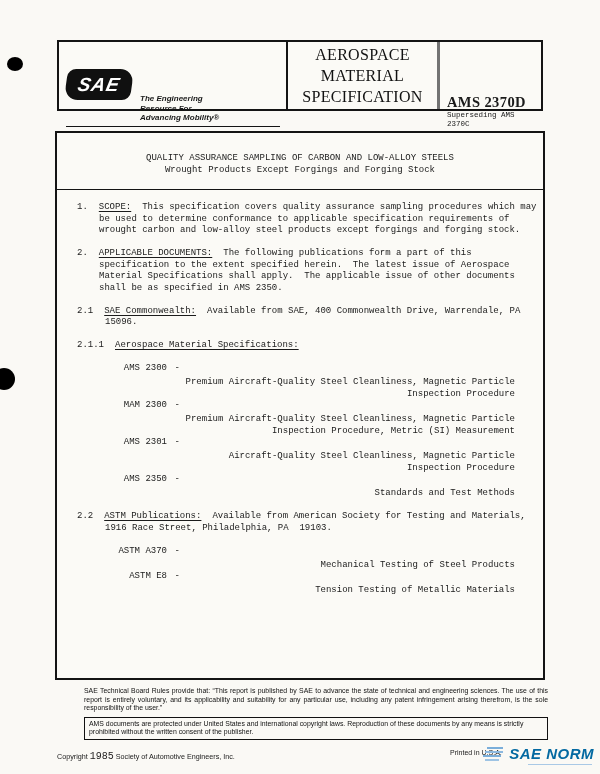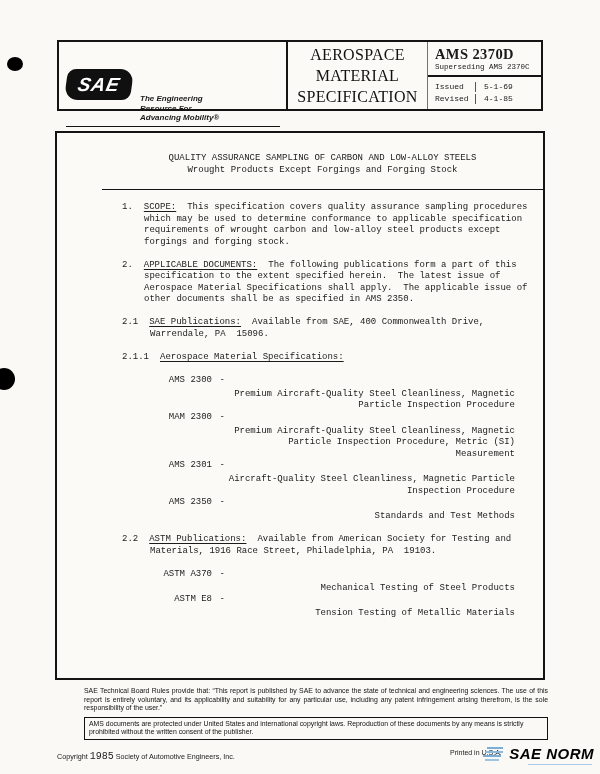--- a/index.html
+++ b/index.html
@@ -39,39 +39,39 @@
   .tagline {
     margin-left: 8px; font: italic 700 8px/9.5px "Liberation Sans", sans-serif;
     white-space: pre-line;
     margin-top: 47px;
   }
   .address {
     border-top: 1.5px solid #141414; margin-top: 3px; padding-top: 3px;
     font: 700 6.3px/7px "Liberation Sans", sans-serif; letter-spacing: 0.1px;
   }
   .hcell-mid {
-    width: 140px; border-right: 1px solid #737373;
+    width: 152px; border-right: 3px solid #737373;
     display: flex; align-items: center; justify-content: center; text-align: center;
     font: 400 16px/21px "Liberation Serif", serif; letter-spacing: 0.3px;
     white-space: pre-line; color: #111;
   }
-  .hcell-right { flex: 1; display: flex; flex-direction: column; }
+  .hcell-right { flex: 1; display: flex; flex-direction: column; margin-top: 48px; }
   .hr-top { padding: 4px 6px 3px 7px; border-bottom: 2px solid #141414; }
   .doc-number { font: 700 14.5px/16px "Liberation Serif", serif; letter-spacing: 0.4px; }
   .superseding { font: 400 7.5px/9px "Liberation Mono", monospace; margin-top: 1px; }
   .hr-bottom { flex: 1; display: flex; flex-direction: column; justify-content: space-evenly; padding: 2px 6px 2px 7px; }
   .date-row { display: flex; font: 400 8px/10px "Liberation Mono", monospace; }
   .date-label { width: 40px; flex: none; }
   .date-value { border-left: 1px solid #555; padding-left: 8px; }
 
   
   .main-box {
     position: absolute; left: 55px; top: 131px; width: 490px; height: 549px;
     border: 2px solid #141414; background: #fbfaf6;
-    font: 400 9px/11.5px "Liberation Mono", monospace; color: #1b1b1b; padding-left: 45px;
+    font: 400 9px/11.5px "Liberation Mono", monospace; color: #1b1b1b;
   }
   .doc-title { margin-top: 20px; text-align: center; }
   .title-rule { margin-top: 13px; border-top: 1.5px solid #141414; }
   .content { padding: 12px 4px 0 20px; font-family: Liberation Mono, monospace; }
 
   .para { white-space: pre-wrap; margin-bottom: 11.5px; }
   .p1   { padding-left: 22px; text-indent: -22px; }
   .p21  { padding-left: 28px; text-indent: -28px; }
   .p211 { padding-left: 39px; text-indent: -39px; }
   .num  { margin-right: 11px; }
@@ -94,21 +94,21 @@
     font: 400 6.9px/8.4px "Liberation Sans", sans-serif; color: #111;
   }
   .copyright { position: absolute; left: 57px; top: 751px; font: 400 7.2px/10px "Liberation Sans", sans-serif; }
   .copyright .year { font: 400 10px "Liberation Mono", monospace; }
   .printed { position: absolute; left: 450px; top: 749px; font: 400 7px "Liberation Sans", sans-serif; }
 
   .watermark { position: absolute; right: 6px; top: 746px; display: flex; align-items: center; }
   .wm-icon { margin-right: 4px; }
   .wm-text {
     font: italic 700 15px/16px "Liberation Sans", sans-serif;
-    color: #000000; letter-spacing: 0.5px;
+    color: #0369a1; letter-spacing: 0.5px;
   }
   .wm-sub { position: absolute; right: 8px; top: 764px; width: 64px; border-top: 1.5px solid #a9c9e6; }
 </style>
 </head>
 <body>
 
 <div class="dot dot-1"></div>
 <div class="dot dot-2"></div>
 
 <div class="header-box">
@@ -149,21 +149,21 @@
     <div>QUALITY ASSURANCE SAMPLING OF CARBON AND LOW-ALLOY STEELS</div>
     <div>Wrought Products Except Forgings and Forging Stock</div>
   </div>
   <div class="title-rule"></div>
   <div class="content">
 
     <div class="para p1"><span class="num">1.</span><span class="heading">SCOPE:</span><span>This specification covers quality assurance sampling procedures which may be used to determine conformance to applicable specification requirements of wrought carbon and low-alloy steel products except forgings and forging stock.</span></div>
 
     <div class="para p1"><span class="num">2.</span><span class="heading">APPLICABLE DOCUMENTS:</span><span>The following publications form a part of this specification to the extent specified herein.  The latest issue of Aerospace Material Specifications shall apply.  The applicable issue of other documents shall be as specified in AMS 2350.</span></div>
 
-    <div class="para p21"><span class="num">2.1</span><span class="heading">SAE Publications:</span><span>Available from SAE, 400 Commonwealth Drive, Warrendale, PA  15096.</span></div>
+    <div class="para p21"><span class="num">2.1</span><span class="heading">SAE Commonwealth:</span><span>Available from SAE, 400 Commonwealth Drive, Warrendale, PA  15096.</span></div>
 
     <div class="para p211"><span class="num">2.1.1</span><span class="heading">Aerospace Material Specifications:</span></div>
 
     <div class="refs">
       <div class="ref-row">
         <span class="ref-code">AMS 2300</span>
         <span class="ref-dash">-</span>
         <span class="ref-desc">Premium Aircraft-Quality Steel Cleanliness, Magnetic Particle Inspection Procedure</span>
       </div>
       <div class="ref-row">

